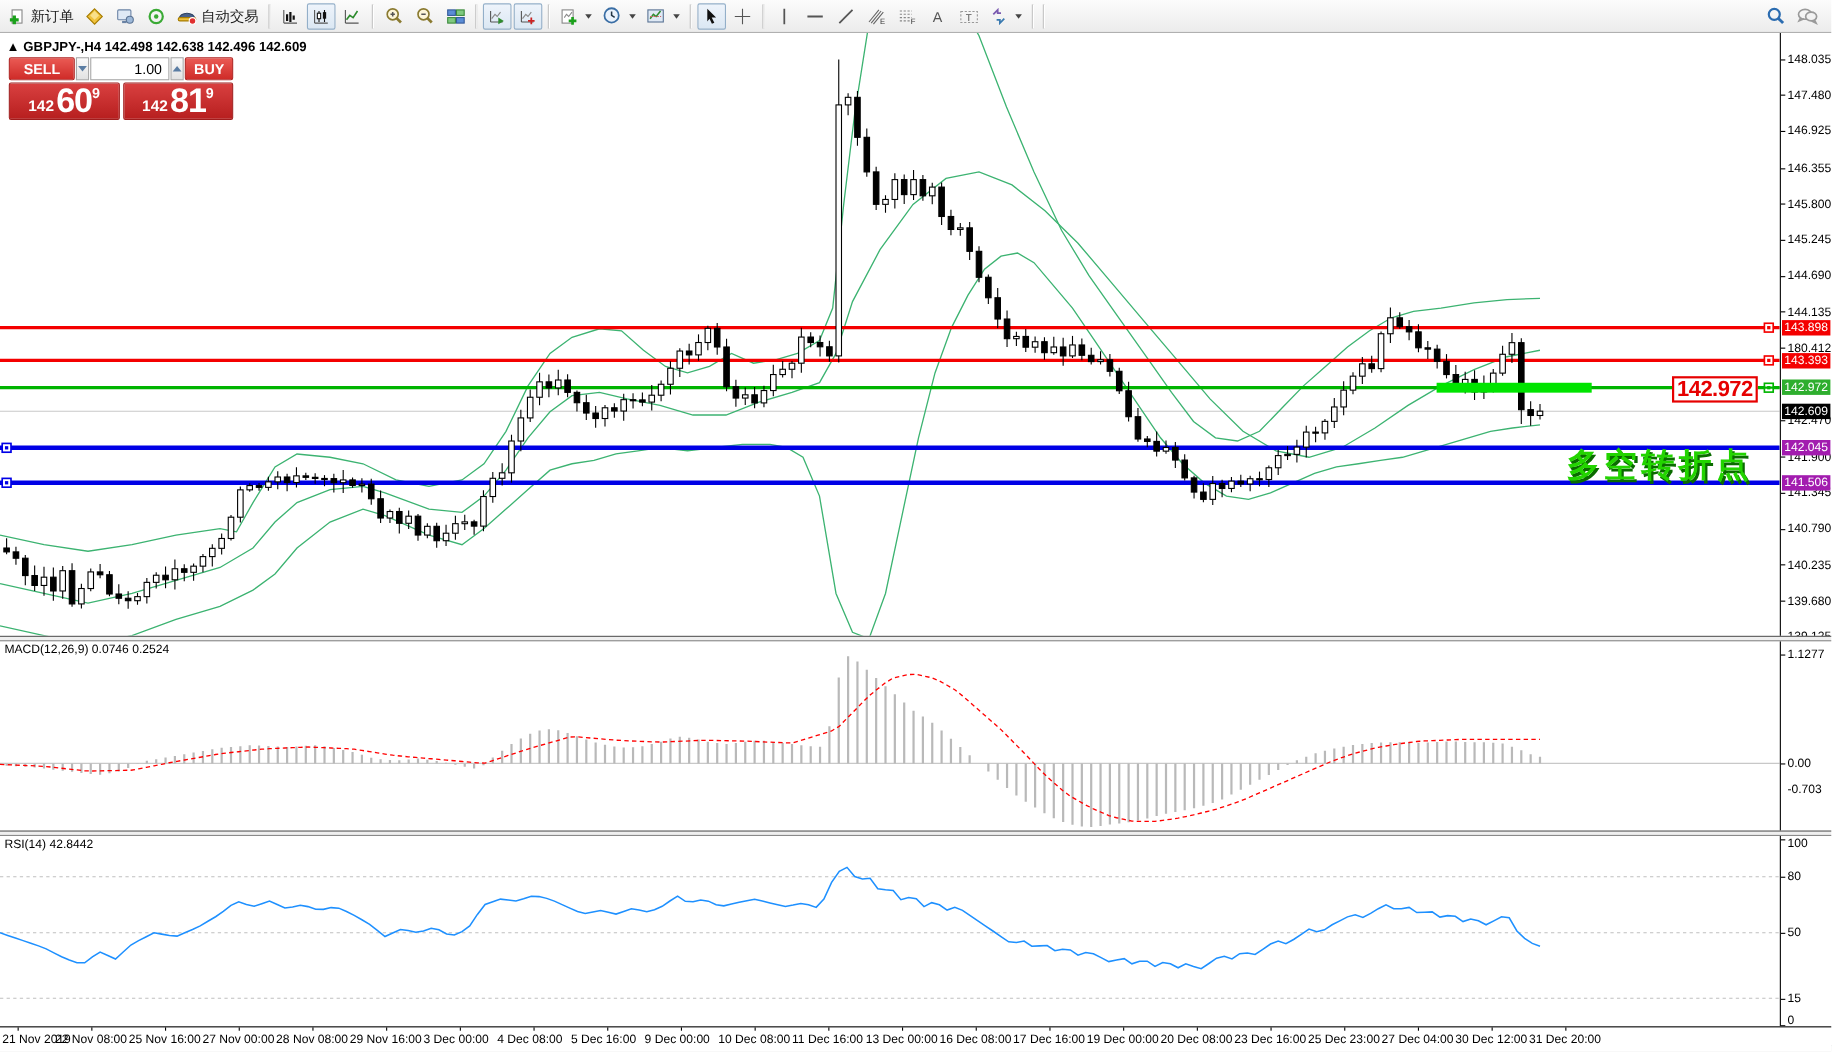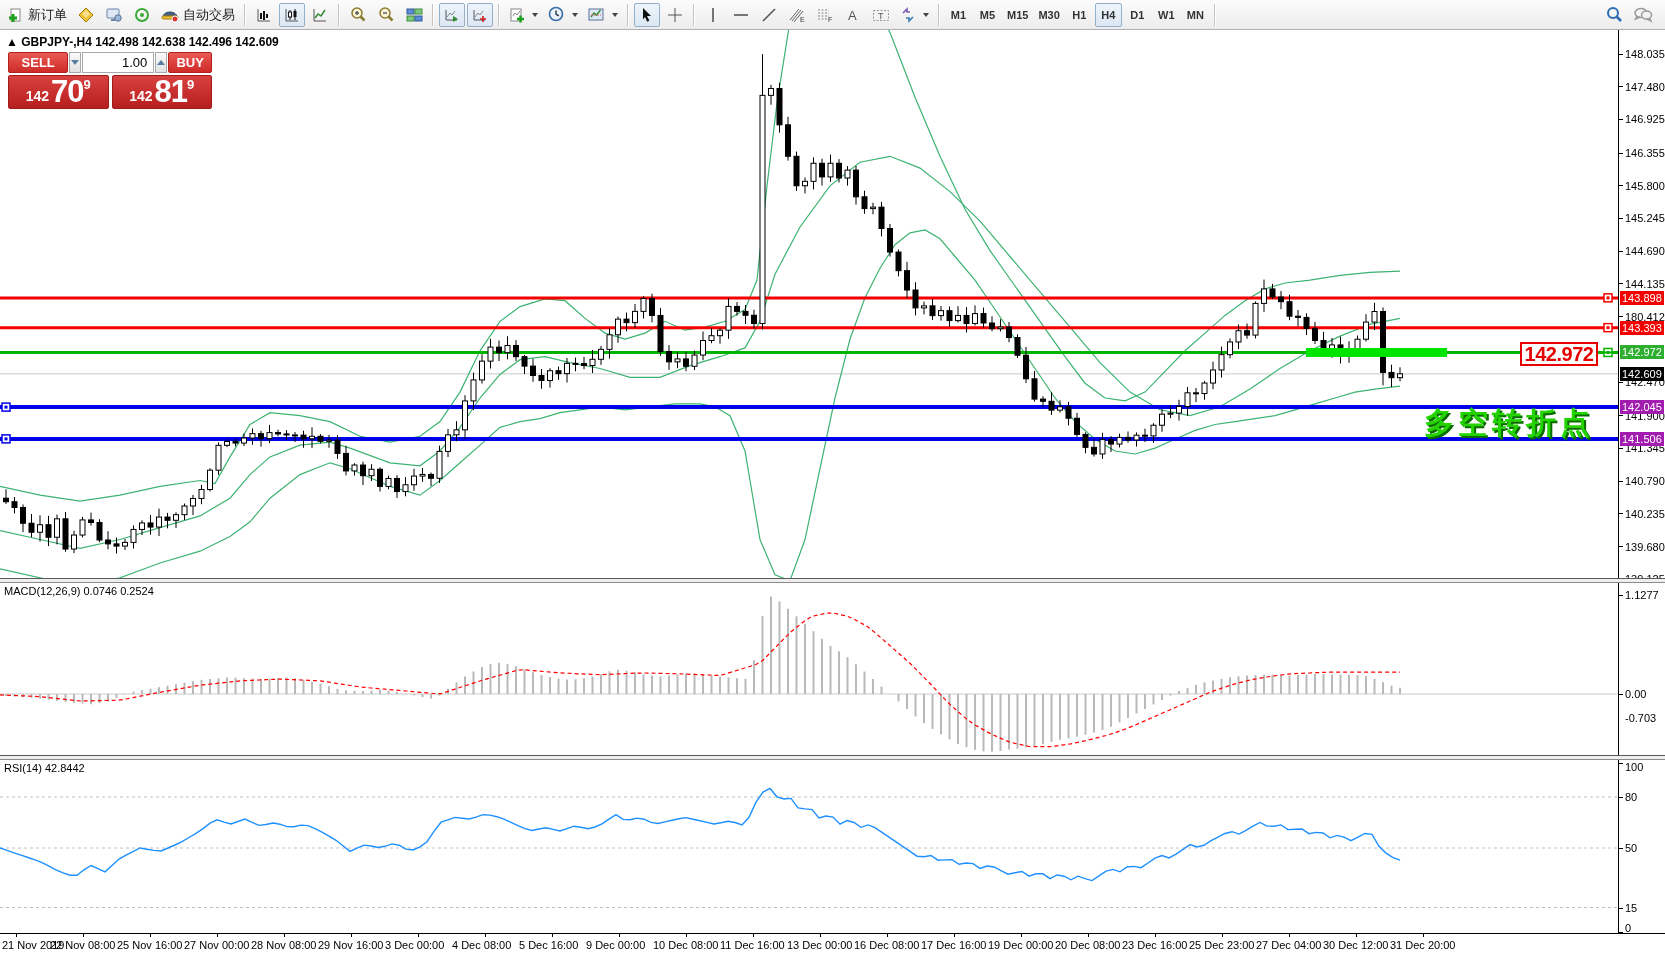--- a/index.html
+++ b/index.html
@@ -310,31 +310,20 @@
       <span class="ticon">
         <svg width="16" height="16">
             <path d="M3 6l4-4v3h3" fill="none" stroke="#7a5ab0" stroke-width="1.6"></path>
             <path d="M13 10l-4 4v-3H6" fill="none" stroke="#3a7ab0" stroke-width="1.6"></path>
           </svg>
       </span>
       <span class="caret"></span>
     </div>
     <div class="tsep"></div>
 
-    <div id="tfGroup" style="display:flex;align-items:center;">
-        <div class="tbtn tf">M1</div>
-        <div class="tbtn tf">M5</div>
-        <div class="tbtn tf">M15</div>
-        <div class="tbtn tf">M30</div>
-        <div class="tbtn tf">H1</div>
-        <div class="tbtn tf active">H4</div>
-        <div class="tbtn tf">D1</div>
-        <div class="tbtn tf">W1</div>
-        <div class="tbtn tf">MN</div>
-      </div>
     <div class="tsep"></div>
 
     <div class="right-icons">
       <div class="tbtn">
         <span class="ticon">
           <svg width="18" height="17">
               <circle cx="8" cy="7" r="5" fill="none" stroke="#2b6cb0" stroke-width="2"></circle>
               <path d="M11.5 10.5l4.5 4.5" stroke="#2b6cb0" stroke-width="2.6"></path>
             </svg>
         </span>
@@ -362,21 +351,21 @@
         </div>
       <input class="vol-input" value="1.00" style="">
       <div class="spin-btn">
           <span class="tri-up"></span>
         </div>
       <div class="btn-red buy-btn">BUY</div>
     </div>
     <div class="ocp-row2">
       <div class="px-box">
         <span class="px-small">142</span>
-        <span class="px-big">70</span>
+        <span class="px-big">60</span>
         <span class="px-sup">9</span>
       </div>
       <div class="px-box">
         <span class="px-small">142</span>
         <span class="px-big">81</span>
         <span class="px-sup">9</span>
       </div>
     </div>
   </div>
 

